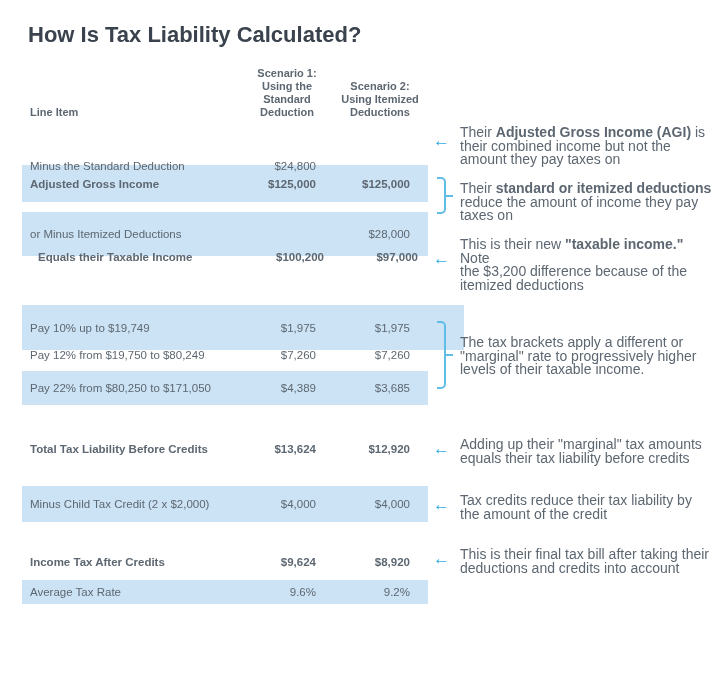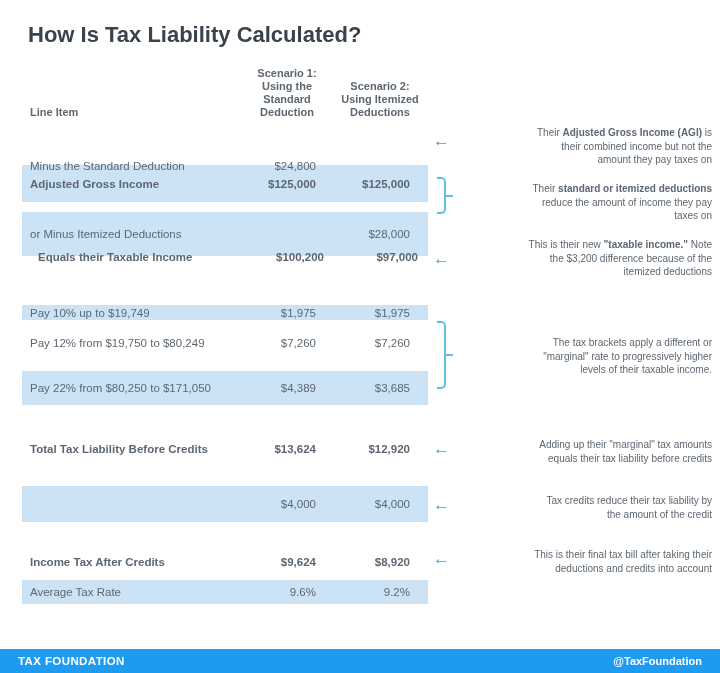--- a/index.html
+++ b/index.html
@@ -37,23 +37,22 @@
     border-right:2px solid var(--accent_bracket,#5FBDE6);
     border-bottom:2px solid var(--accent_bracket,#5FBDE6);
     border-radius:0 5px 5px 0; box-sizing:border-box;
   }
   .bracket::after {
     content:""; position:absolute; right:-9px; top:50%; margin-top:-1px;
     width:8px; height:2px; background:var(--accent_bracket,#5FBDE6);
   }
   .ann-text {
     position:absolute; left:460px; width:252px;
-    font-size:10px; line-height:13.5px; color:var(--body_text,#5D6771);
+    font-size:14px; line-height:13.5px; color:var(--body_text,#5D6771);
     white-space:pre-line;
-    text-align:right;
   }
   .ann-text b { font-weight:bold; }
 
   .footer {
     position:absolute; left:0; top:649px; width:720px; height:24px;
     background:var(--footer_bar,#1D9BF0); display:flex; align-items:center;
     justify-content:space-between; padding:0 18px; box-sizing:border-box;
   }
   .footer .brand { color:#fff; font-weight:bold; font-size:11.5px; letter-spacing:0.4px; }
   .footer .handle { color:#fff; font-weight:bold; font-size:11px; }
@@ -87,41 +86,42 @@
       <div class="row shaded" style="top: 212px; height: 44px;">
         <span class="label">or Minus Itemized Deductions</span>
         <span class="cell c1"></span>
         <span class="cell c2">$28,000</span>
       </div>
       <div class="row em" style="top: 236px; height: 42px; margin-left: 8px;">
         <span class="label">Equals their Taxable Income</span>
         <span class="cell c1">$100,200</span>
         <span class="cell c2">$97,000</span>
       </div>
-      <div class="row shaded" style="top: 305px; height: 15px;">
+      <div class="row shaded" style="top: 305px; height: 45px; padding-left: 36px;">
         <span class="label">Pay 10% up to $19,749</span>
         <span class="cell c1">$1,975</span>
         <span class="cell c2">$1,975</span>
       </div>
-      <div class="row" style="top: 326px; height: 33px;">
+      <div class="row" style="top: 338px; height: 33px;">
         <span class="label">Pay 12% from $19,750 to $80,249</span>
         <span class="cell c1">$7,260</span>
         <span class="cell c2">$7,260</span>
       </div>
       <div class="row shaded" style="top: 371px; height: 34px;">
         <span class="label">Pay 22% from $80,250 to $171,050</span>
         <span class="cell c1">$4,389</span>
         <span class="cell c2">$3,685</span>
       </div>
       <div class="row em" style="top: 430px; height: 37px;">
         <span class="label">Total Tax Liability Before Credits</span>
         <span class="cell c1">$13,624</span>
         <span class="cell c2">$12,920</span>
       </div>
       <div class="row shaded" style="top: 486px; height: 36px;">
+        <span class="label">Minus Child Tax Credit (2 x $2,000)</span>
         <span class="cell c1">$4,000</span>
         <span class="cell c2">$4,000</span>
       </div>
       <div class="row em" style="top: 543px; height: 37px; text-decoration: underline;">
         <span class="label">Income Tax After Credits</span>
         <span class="cell c1">$9,624</span>
         <span class="cell c2">$8,920</span>
       </div>
       <div class="row shaded" style="top: 580px; height: 24px;">
         <span class="label">Average Tax Rate</span>
@@ -150,17 +150,13 @@
       <div class="ann-text" style="top: 438px;"><span>Adding up their "marginal" tax amounts
 equals their tax liability before credits</span></div>
       <div class="arrow" style="top: 497px;">←</div>
       <div class="ann-text" style="top: 494px;"><span>Tax credits reduce their tax liability by
 the amount of the credit</span></div>
       <div class="arrow" style="top: 551px;">←</div>
       <div class="ann-text" style="top: 548px;"><span>This is their final tax bill after taking their
 deductions and credits into account</span></div>
     </div>
 
-  <div class="footer">
-    <span class="brand">TAX FOUNDATION</span>
-    <span class="handle">@TaxFoundation</span>
-  </div>
 </div>
 
 </body></html>

